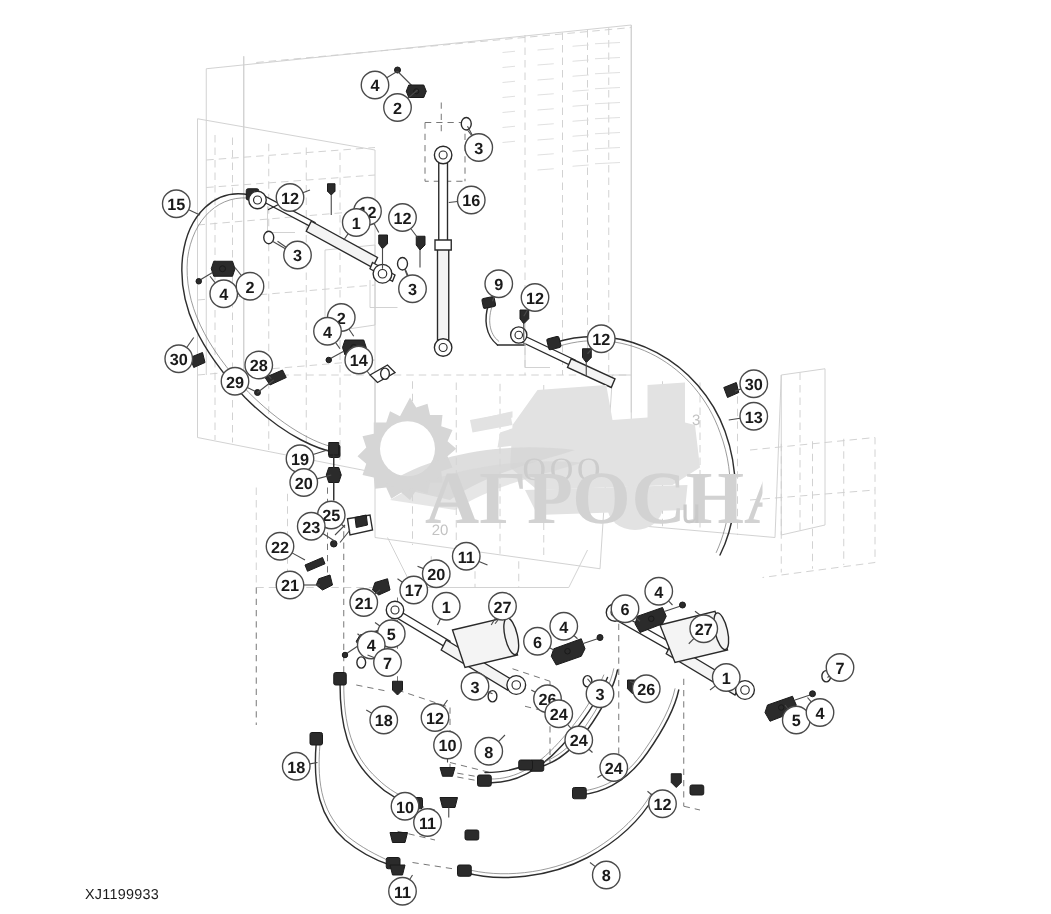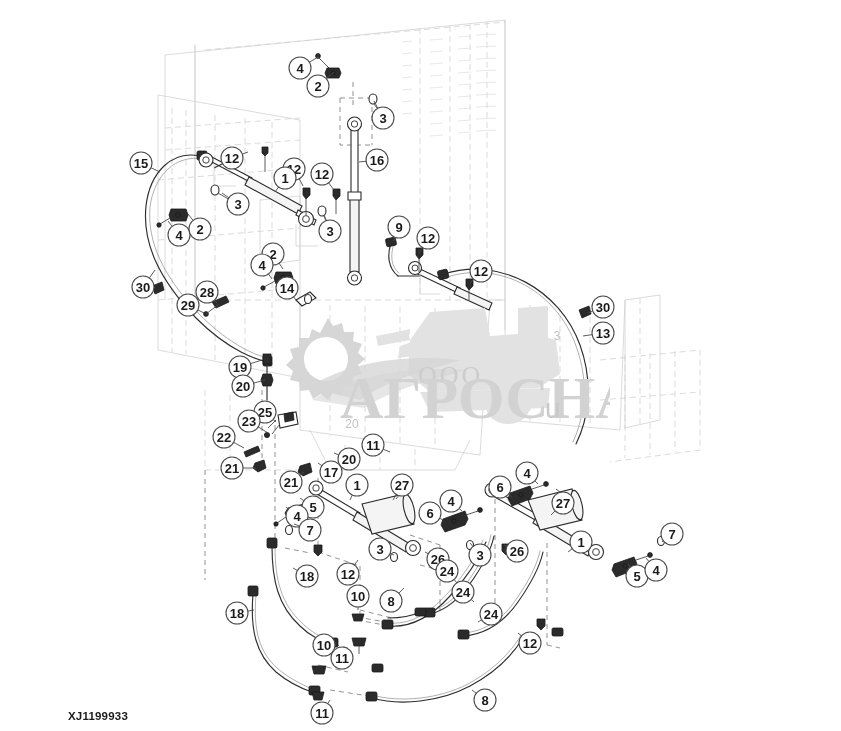--- a/index.html
+++ b/index.html
@@ -105,21 +105,21 @@
     width: 330px;
     height: 150px;
     pointer-events: none;
   }
   #part-number {
     position: absolute;
     left: 68px;
     top: 710px;
     font-family: "Liberation Sans", sans-serif;
     font-size: 11.5px;
-    font-weight: bold;
+    font-weight: normal;
     color: #1c1c1c;
     letter-spacing: 0.2px;
     white-space: nowrap;
     text-align: right;
   }
   .wm-text-main {
     font-family: "Liberation Serif", serif;
     font-size: 60px;
     font-weight: bold;
     fill: #d2d2d2;

